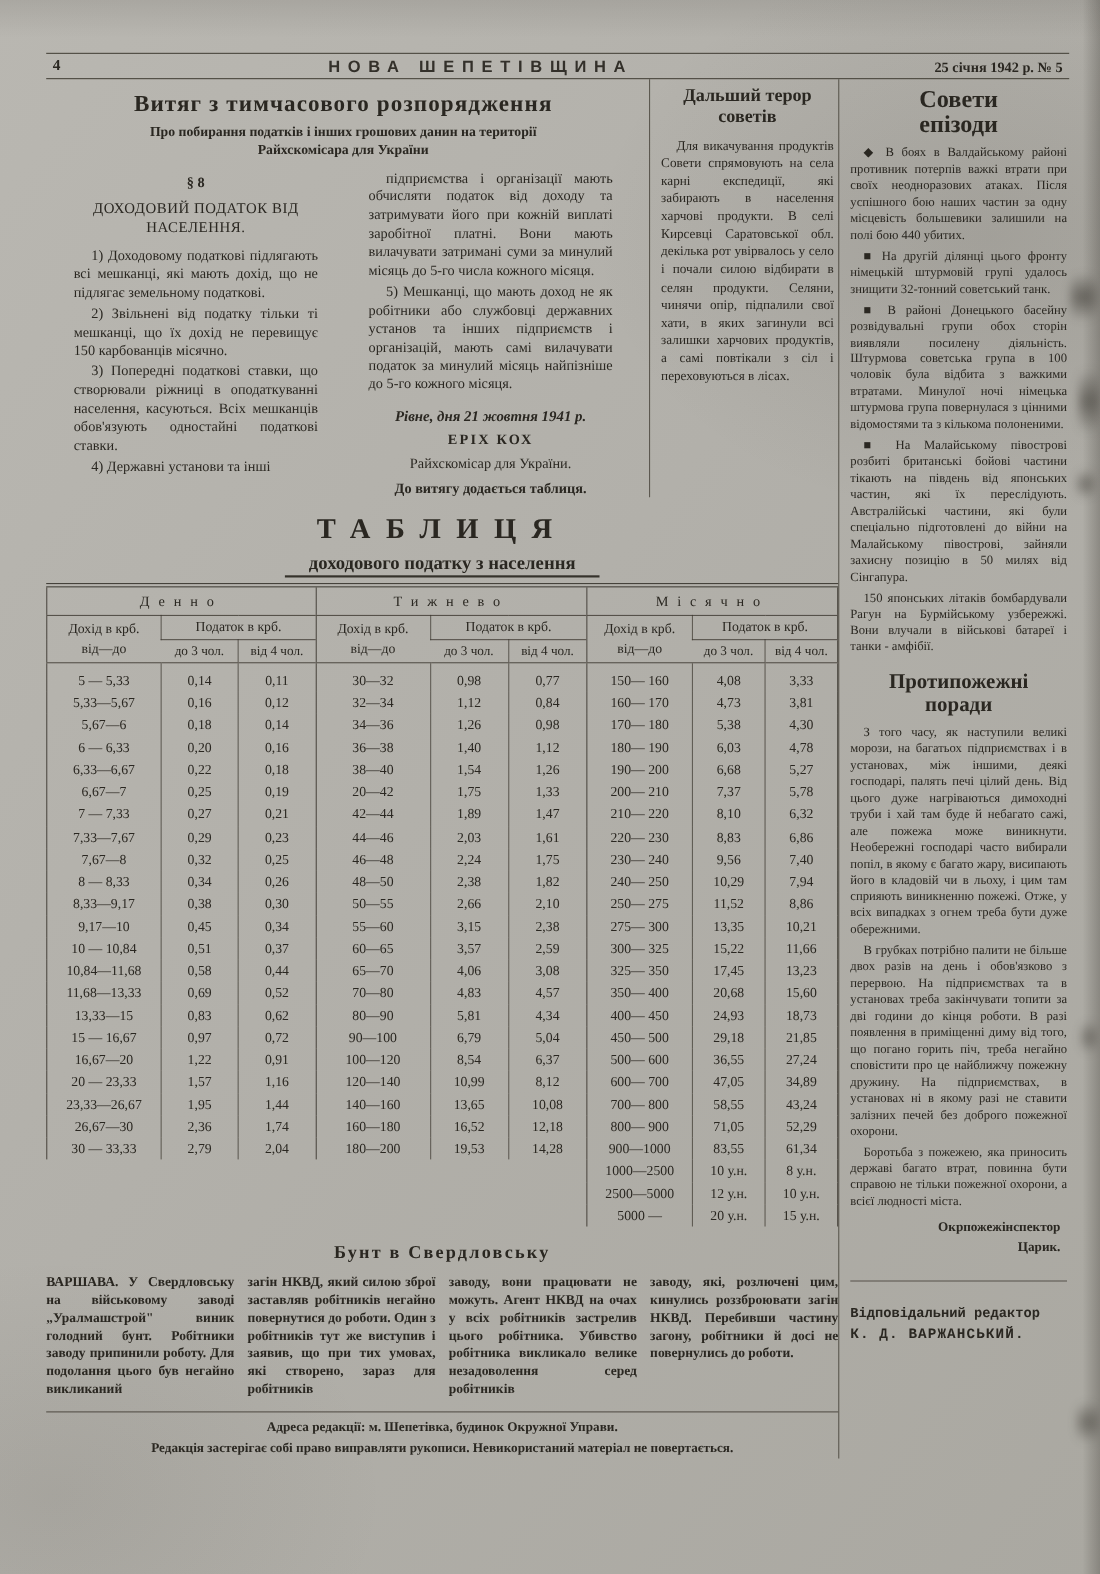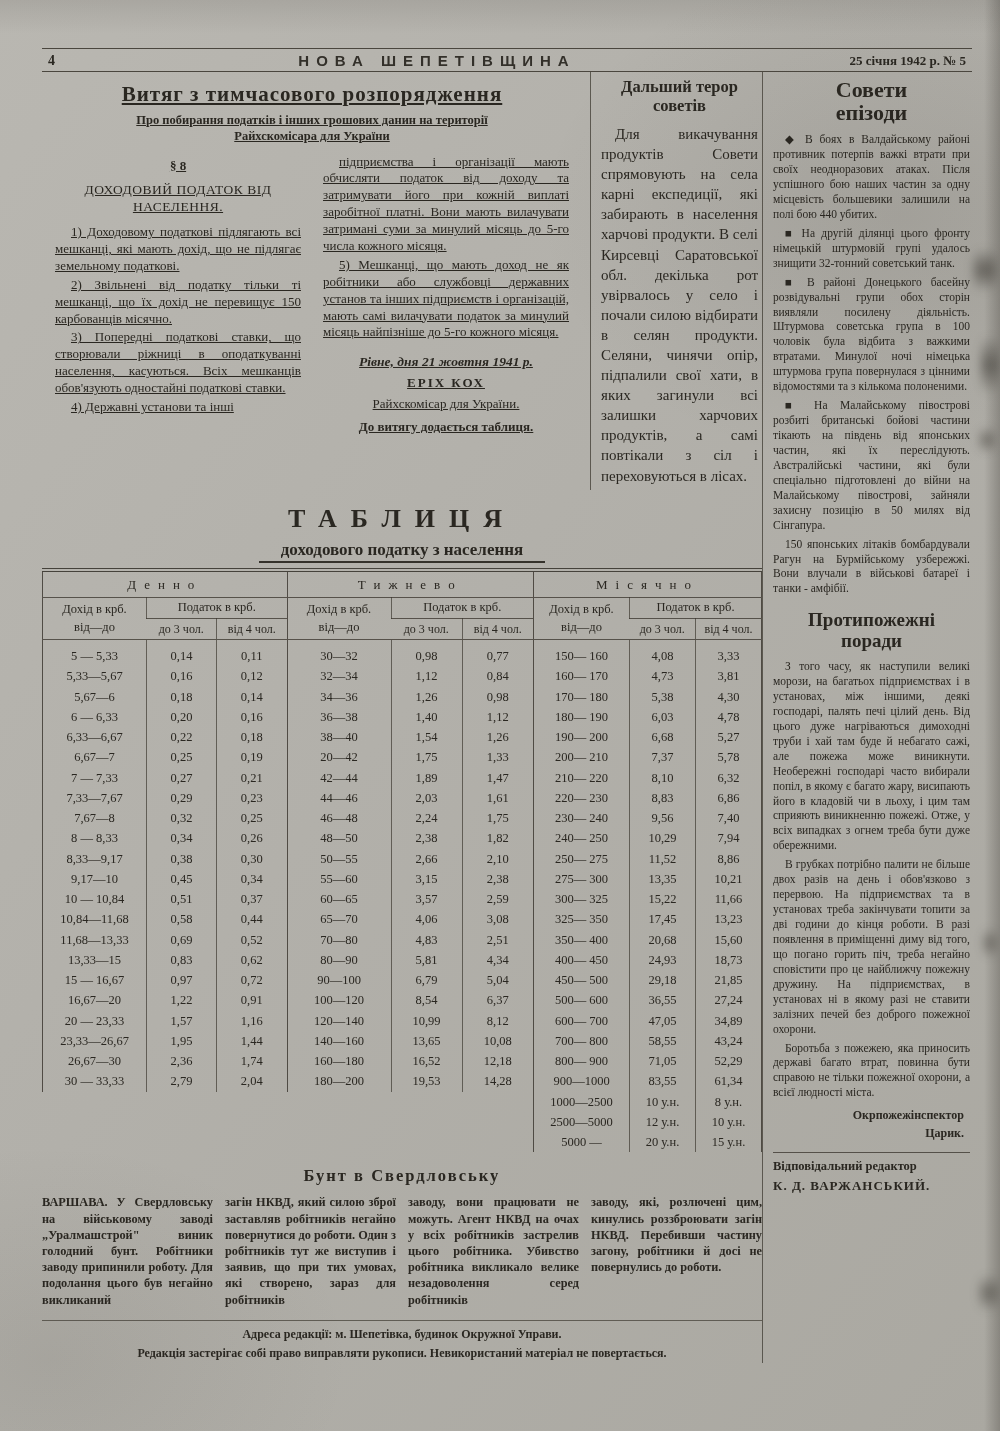--- a/index.html
+++ b/index.html
@@ -25,37 +25,37 @@
   .masthead { flex:1; text-align:center; font-family:"Liberation Sans","DejaVu Sans",sans-serif;
     font-weight:bold; font-size:15px; letter-spacing:7px; color:#33302a; }
   .issuedate { width:210px; text-align:right; font-weight:bold; font-size:13px; }
 
   
   .content { display:flex; margin:0 28px 0 42px; align-items:stretch; }
   .left-region { width:720px; }
   .right-col { flex:1; border-left:1px solid rgba(70,66,58,.8); padding:4px 2px 0 10px; }
 
   .top-row { display:flex; }
-  .main-article { width:536px; border-right:1px solid rgba(70,66,58,.8); padding:6px 10px 0 2px;text-decoration:underline; }
+  .main-article { width:536px; border-right:1px solid rgba(70,66,58,.8); padding:6px 10px 0 2px; }
   .terror-col { flex:1; padding:4px 4px 0 10px; }
 
   h1.art-title { margin:4px 0 5px; text-align:center; font-size:21px; letter-spacing:1px; }
   .art-subtitle { text-align:center; font-weight:bold; font-size:12.5px; line-height:1.3; }
   .twocol { display:flex; margin-top:9px; }
   .subcol { width:50%; padding:0 7px; font-size:13px; line-height:1.3; text-align:justify; }
-  .subcol p { margin:0 4px 2px; text-indent:16px; }
+  .subcol p { margin:0 16px 2px; text-indent:16px; }
   .secmark { text-align:center; font-weight:bold; margin:4px 0 8px; font-size:13px; }
   .sechead { text-align:center; font-size:13.5px; line-height:1.25; margin:0 0 8px; letter-spacing:.5px; }
   .sig-date { margin-top:12px; text-align:center; font-style:italic; font-weight:bold; font-size:13.5px; }
   .sig-name { text-align:center; font-weight:bold; letter-spacing:2px; font-size:13px; margin-top:4px; }
   .sig-role { text-align:center; font-size:13px; margin-top:4px; }
   .tab-note { text-align:center; font-weight:bold; font-size:13px; margin-top:6px; }
 
   h2.terror-title { margin:2px 0 8px; text-align:center; font-size:16.5px; line-height:1.15; }
-  .terror-col p { margin:0 0 4px; font-size:15px; line-height:1.34; text-align:justify; text-indent:14px; }
+  .terror-col p { margin:0 0 4px; font-size:12px; line-height:1.34; text-align:justify; text-indent:14px; }
 
   
   .table-title { text-align:center; font-weight:bold; font-size:26px; letter-spacing:14px; margin:14px 0 6px; }
   .table-subtitle { text-align:center; font-weight:bold; font-size:17px; margin-bottom:8px; }
   .table-subtitle span { border-bottom:2px solid #35322b; padding:0 22px 2px; }
   .tables { display:flex; align-items:flex-start; border-top:4px double #45423b; }
   table.grp { border-collapse:collapse; table-layout:fixed; font-size:12.5px;
     border-left:1px solid rgba(62,58,50,.85); }
   table.grp:last-child { border-right:1px solid rgba(62,58,50,.85); }
   .grp th, .grp td { border-left:1px solid rgba(62,58,50,.7); padding:2px 3px; text-align:center; }
@@ -76,21 +76,21 @@
   .riot-cols > div { flex:1; font-weight:bold; font-size:12.3px; line-height:1.32; text-align:justify; }
 
   .footer { margin-top:12px; border-top:1px solid rgba(62,58,50,.7); padding-top:4px;
     text-align:center; font-weight:bold; font-size:12px; line-height:1.6; }
 
   
   .battle-title { text-align:center; font-weight:bold; font-size:22px; line-height:1.05; margin:2px 0 8px; }
   .right-col p { margin:0 0 4px; font-size:11.5px; line-height:1.3; text-align:justify; text-indent:12px; }
   .fire-title { text-align:center; font-weight:bold; font-size:19px; line-height:1.1; margin:14px 0 7px; }
   .signoff { margin-top:6px; text-align:right; font-weight:bold; font-size:12px; line-height:1.5; padding-right:6px; }
-  .editor { margin-top:10px; border-top:1px solid rgba(62,58,50,.8); padding-top:6px; }
+  .editor { margin-top:22px; border-top:1px solid rgba(62,58,50,.8); padding-top:22px;font-family:Liberation Mono, monospace; }
   .editor .lbl { font-weight:bold; font-size:12.5px; text-align:left; }
   .editor .nm { font-weight:bold; font-size:13px; letter-spacing:1px; margin-top:4px; }
 </style>
 </head>
 <body>
 
 <div class="page">
 
   <div class="stain" style="right:2px; top:238px; width:26px; height:64px; background:radial-gradient(circle, rgba(40,37,31,.55), transparent 65%);"></div>
   <div class="stain" style="right:0; top:320px; width:20px; height:90px; background:radial-gradient(circle, rgba(40,37,31,.5), transparent 65%);"></div>
@@ -430,21 +430,21 @@
 
                 <tr>
                   <td>65—70</td>
                   <td>4,06</td>
                   <td>3,08</td>
                 </tr>
 
                 <tr>
                   <td>70—80</td>
                   <td>4,83</td>
-                  <td>2,51</td>
+                  <td>4,57</td>
                 </tr>
 
                 <tr>
                   <td>80—90</td>
                   <td>5,81</td>
                   <td>4,34</td>
                 </tr>
 
                 <tr>
                   <td>90—100</td>

